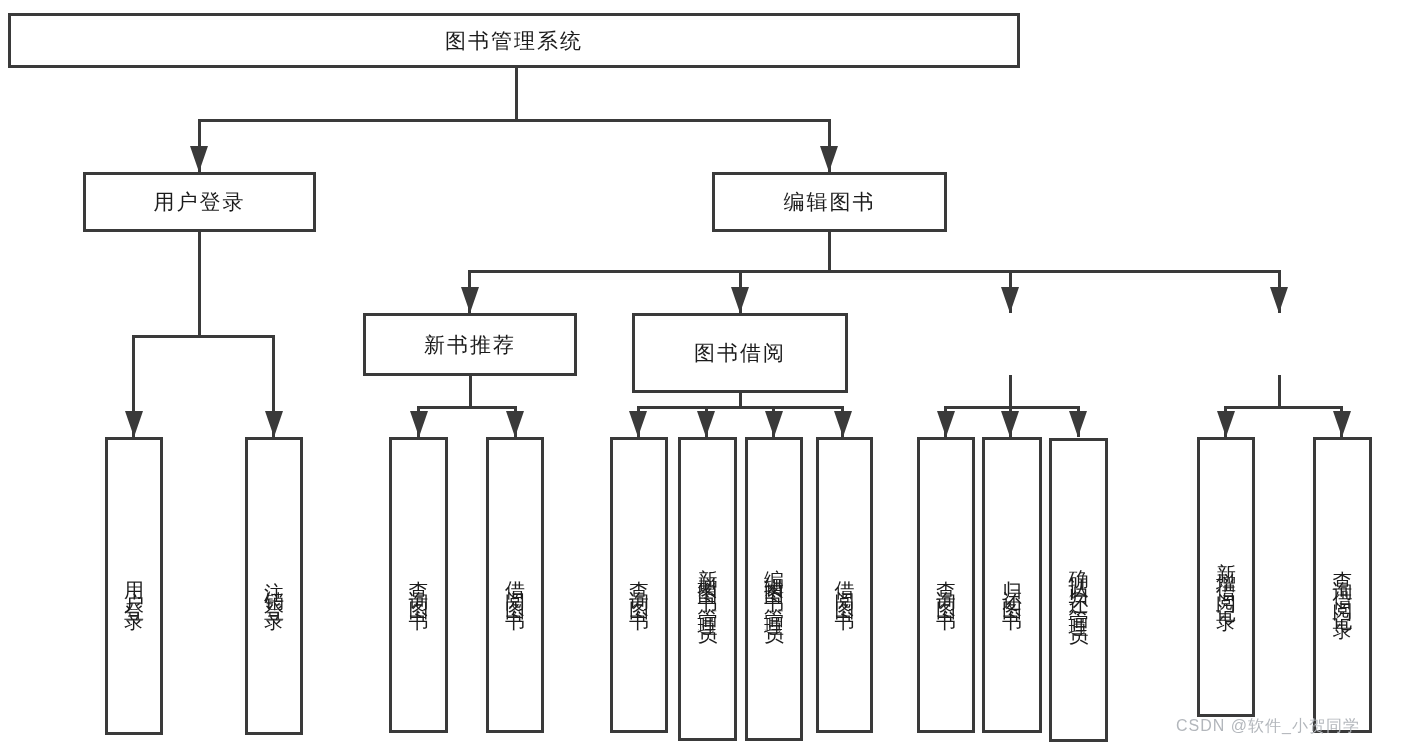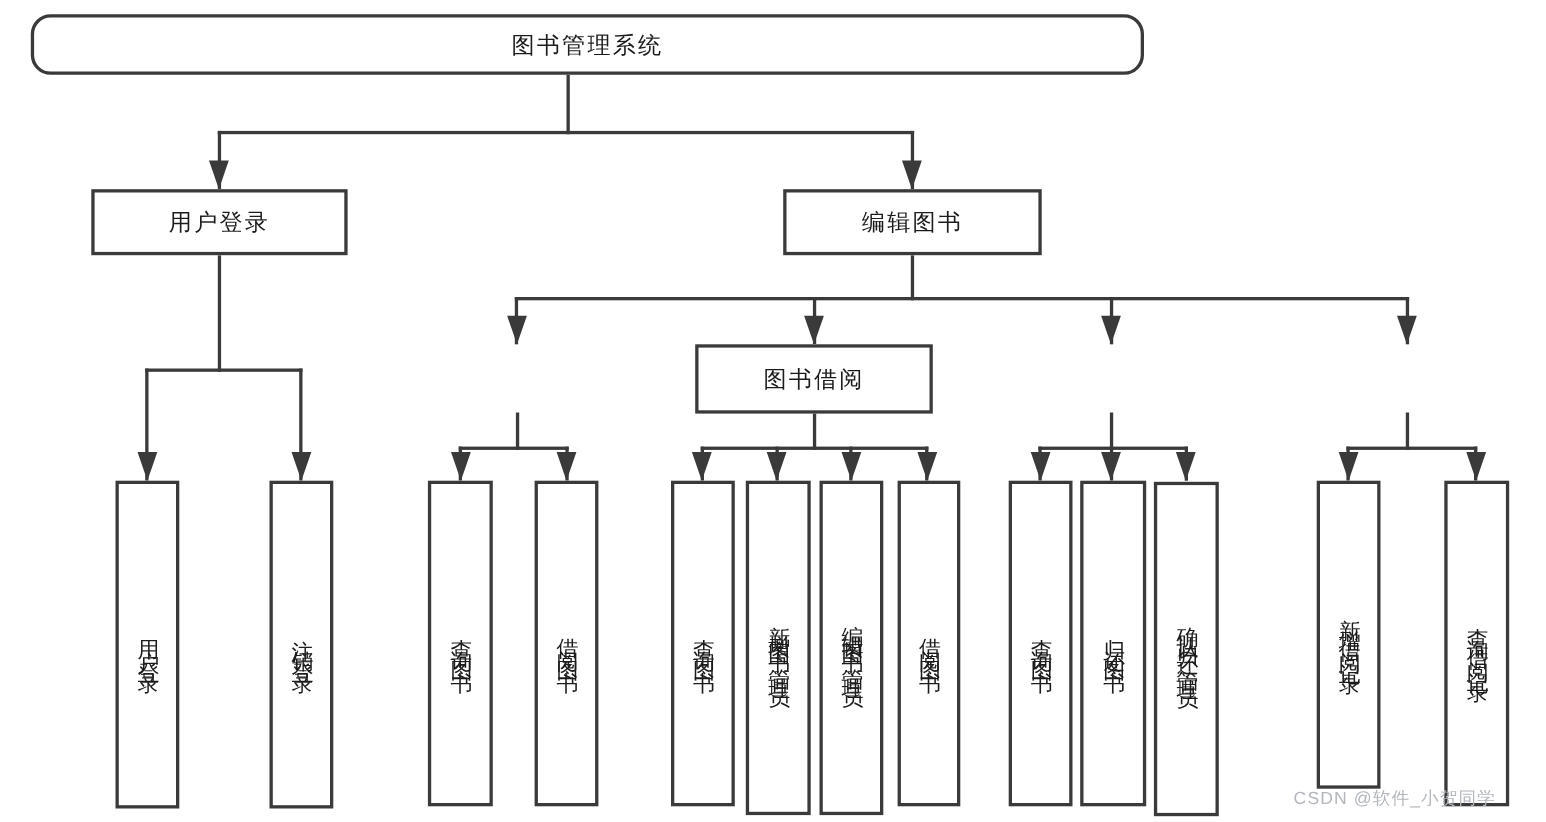--- a/index.html
+++ b/index.html
@@ -83,26 +83,27 @@
   <div class="ar" style="left:1001px;top:411px;"></div>
   <div class="ar" style="left:1069px;top:411px;"></div>
 
   <div class="v" style="left:1278px;top:375px;height:34px;"></div>
   <div class="h" style="left:1224px;top:406px;width:119px;"></div>
   <div class="v" style="left:1224px;top:406px;height:31px;"></div>
   <div class="v" style="left:1340px;top:406px;height:31px;"></div>
   <div class="ar" style="left:1217px;top:411px;"></div>
   <div class="ar" style="left:1333px;top:411px;"></div>
 
-  <div class="node" style="left:28px;top:13px;width:1012px;height:55px;border-radius:18px;">图书管理系统</div>
+  <div class="node" style="left:8px;top:13px;width:1012px;height:55px;">图书管理系统</div>
 
   <div class="node" style="left:83px;top:172px;width:233px;height:60px;">用户登录</div>
   <div class="node" style="left:712px;top:172px;width:235px;height:60px;">编辑图书</div>
 
-  <div class="node" style="left:632px;top:313px;width:216px;height:63px;">图书借阅</div>
+  <div class="node" style="left:363px;top:313px;width:214px;height:63px;">新书推荐</div>
+  <div class="node" style="left:632px;top:313px;width:216px;height:80px;">图书借阅</div>
 
   <div class="leaf" style="left:105px;top:437px;width:58px;height:298px;">
     <span class="vt">用户登录</span>
   </div>
   <div class="leaf" style="left:245px;top:437px;width:58px;height:298px;">
     <span class="vt">注销登录</span>
   </div>
 
   <div class="leaf" style="left:389px;top:437px;width:59px;height:296px;">
     <span class="vt">查询图书</span>

